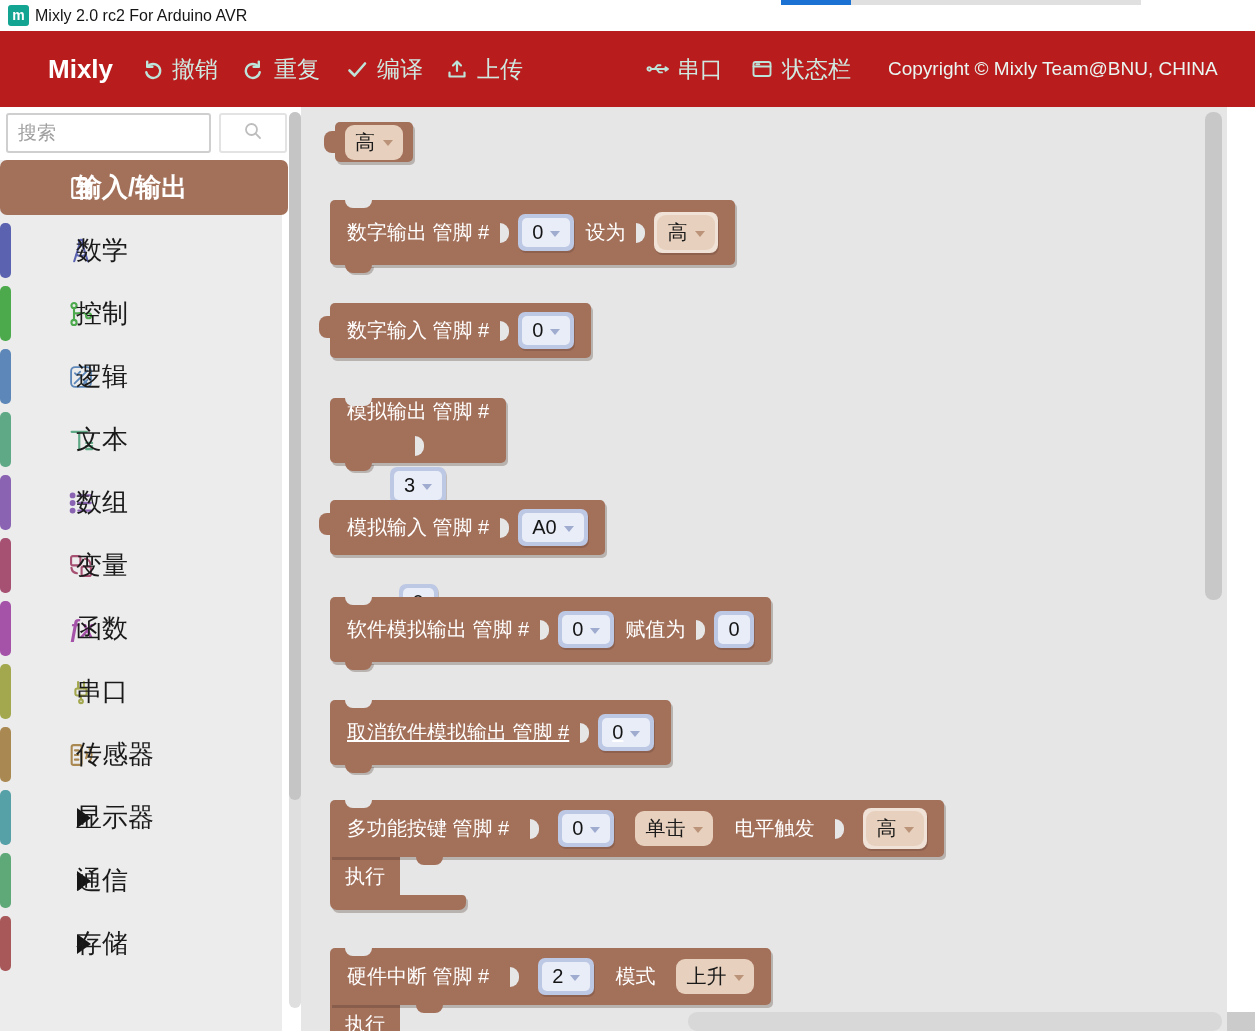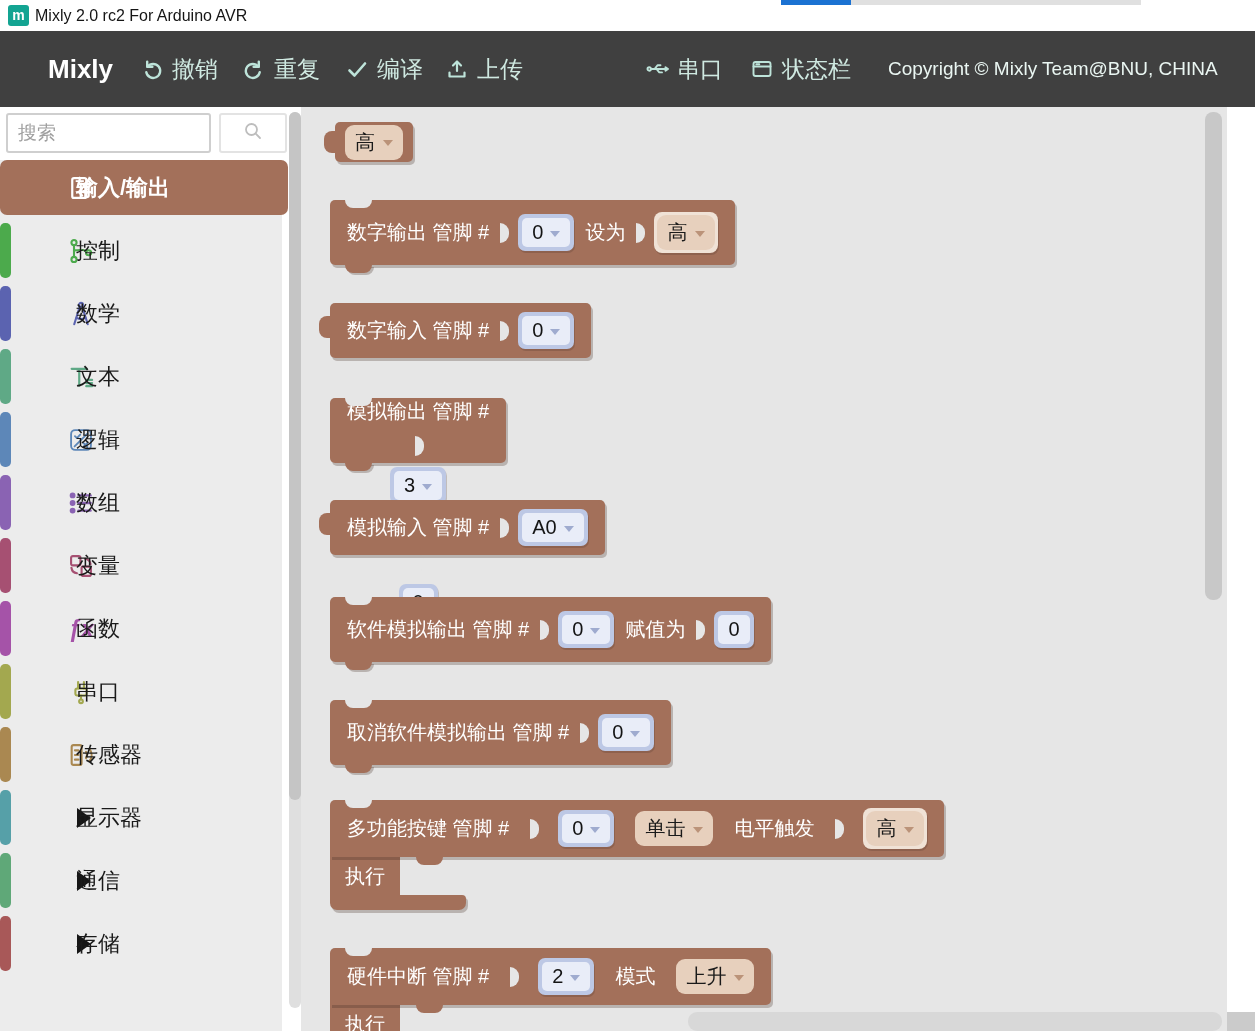--- a/index.html
+++ b/index.html
@@ -32,21 +32,21 @@
   #search-input::placeholder { color:#9E9E9E; }
   #search-btn { position:absolute; left:219px; top:113px; width:68px; height:40px; background:#fff;
     border:2px solid #E3E3E3; border-radius:3px; display:flex; align-items:center; justify-content:center; cursor:pointer; }
   #category-list { position:absolute; left:0; top:160px; width:288px; }
   .cat-row { position:relative; width:288px; height:55px; margin-bottom:8px; cursor:pointer; }
   .cat-row.selected { border-radius:7px; }
   .cat-row.selected .cat-label { color:#fff; font-weight:bold; }
   .cat-bar { position:absolute; left:0; top:0; width:11px; height:55px; border-radius:5px; }
   .cat-icon { position:absolute; left:22px; top:13px; width:30px; height:30px; display:flex;
     align-items:center; justify-content:center;margin-left:44px; }
-  .cat-label { position:absolute; left:76px; top:0; height:55px; line-height:55px; font-size:22px; color:#1A1A1A; white-space:nowrap; }
+  .cat-label { position:absolute; left:76px; top:0; height:55px; line-height:55px; font-size:26px; color:#1A1A1A; white-space:nowrap; }
   .tri-right { width:0; height:0; border-top:10px solid transparent; border-bottom:10px solid transparent;
     border-left:14px solid #161616; margin-left:6px; }
   .fx-glyph { font-size:23px; font-style:italic; font-weight:bold; }
 
   
   #flyout-track { position:absolute; left:289px; top:112px; width:12px; height:896px; background:#DFDFDF; border-radius:6px; }
   #flyout-thumb { position:absolute; left:289px; top:112px; width:12px; height:688px; background:#C5C5C5; border-radius:6px; cursor:pointer; }
 
   
   #workspace { position:absolute; left:301px; top:107px; width:926px; height:924px; background:#E6E6E6; overflow:hidden; }
@@ -99,21 +99,21 @@
 
 <div id="stage">
 
   <div id="titlebar">
     <div id="favicon">m</div>
     <span id="win-title">Mixly 2.0 rc2 For Arduino AVR</span>
     <div id="load-accent" style="background: rgb(27, 114, 210);"></div>
     <div id="load-track" style="background: rgb(224, 224, 224);"></div>
   </div>
 
-  <div id="toolbar" style="background: #404040;">
+  <div id="toolbar" style="background: #b91c1c;">
     <span id="brand">Mixly</span>
     <div id="toolbar-buttons">
         <div class="tb-btn" style="left: 140px;">
           <span class="tb-icon">
             <svg width="24" height="24" viewBox="0 0 24 24" fill="none" stroke="currentColor" stroke-width="2.4" stroke-linecap="round" stroke-linejoin="round">
               <path d="M7.6 9.7a7 7 0 1 1-1.3 5.6"></path>
               <path d="M7.2 4.6v5.2h5.2"></path>
             </svg>
           </span>
           <span class="tb-label">撤销</span>
@@ -188,66 +188,66 @@
             <rect x="4.5" y="3.5" width="12" height="17" rx="1.5"></rect>
             <path d="M10 8.5h11"></path>
             <path d="M18 5.5l3 3-3 3"></path>
             <path d="M20 15.5H10"></path>
             <path d="M13 12.5l-3 3 3 3"></path>
           </svg>
         </span>
         <span class="cat-label">输入/输出</span>
       </div>
       <div class="cat-row">
+        <div class="cat-bar" style="background: rgb(91, 99, 176);"></div>
+        <span class="cat-icon" style="color: rgb(91, 99, 176);">
+          <svg width="28" height="28" viewBox="0 0 24 24" fill="none" stroke="currentColor" stroke-width="1.8" stroke-linecap="round" stroke-linejoin="round">
+            <circle cx="12" cy="4.2" r="1.7"></circle>
+            <path d="M11 5.5 6.2 20.8M13 5.5l4.8 15.3"></path>
+            <path d="M8.2 15.3a7.6 7.6 0 0 0 7.6 0"></path>
+          </svg>
+        </span>
+        <span class="cat-label">数学</span>
+      </div>
+      <div class="cat-row">
         <div class="cat-bar" style="background: rgb(76, 170, 76);"></div>
         <span class="cat-icon" style="color: rgb(76, 170, 76);">
           <svg width="28" height="28" viewBox="0 0 24 24" fill="none" stroke="currentColor" stroke-width="1.8" stroke-linecap="round" stroke-linejoin="round">
             <circle cx="6" cy="4.8" r="2.2"></circle>
             <circle cx="6" cy="19.2" r="2.2"></circle>
             <circle cx="18.5" cy="13.5" r="2.2"></circle>
             <path d="M6 7v10"></path>
             <path d="M6 11.5c7 0 9-1.5 10.3 0.8"></path>
           </svg>
         </span>
         <span class="cat-label">控制</span>
       </div>
       <div class="cat-row">
-        <div class="cat-bar" style="background: rgb(91, 99, 176);"></div>
-        <span class="cat-icon" style="color: rgb(91, 99, 176);">
-          <svg width="28" height="28" viewBox="0 0 24 24" fill="none" stroke="currentColor" stroke-width="1.8" stroke-linecap="round" stroke-linejoin="round">
-            <circle cx="12" cy="4.2" r="1.7"></circle>
-            <path d="M11 5.5 6.2 20.8M13 5.5l4.8 15.3"></path>
-            <path d="M8.2 15.3a7.6 7.6 0 0 0 7.6 0"></path>
-          </svg>
-        </span>
-        <span class="cat-label">数学</span>
-      </div>
-      <div class="cat-row">
-        <div class="cat-bar" style="background: rgb(95, 169, 134);"></div>
-        <span class="cat-icon" style="color: rgb(95, 169, 134);">
-          <svg width="28" height="28" viewBox="0 0 24 24" fill="none" stroke="currentColor" stroke-width="1.9" stroke-linecap="round" stroke-linejoin="round">
-            <path d="M4 5h13M10.5 5v14.5"></path>
-            <path d="M16.5 14.5h5M16.5 17.2h5M16.5 19.9h5"></path>
-          </svg>
-        </span>
-        <span class="cat-label">文本</span>
-      </div>
-      <div class="cat-row">
         <div class="cat-bar" style="background: rgb(93, 135, 184);"></div>
         <span class="cat-icon" style="color: rgb(93, 135, 184);">
           <svg width="28" height="28" viewBox="0 0 24 24" fill="none" stroke="currentColor" stroke-width="1.6" stroke-linecap="round" stroke-linejoin="round">
             <rect x="3.5" y="3.5" width="17" height="17" rx="3.5"></rect>
             <path d="M17.5 6.5 6.5 17.5"></path>
             <path d="M6.8 8.7l1.7 1.7 2.8-3"></path>
             <path d="M14 14.5l3.5 3.5M17.5 14.5 14 18"></path>
           </svg>
         </span>
         <span class="cat-label">逻辑</span>
       </div>
       <div class="cat-row">
+        <div class="cat-bar" style="background: rgb(95, 169, 134);"></div>
+        <span class="cat-icon" style="color: rgb(95, 169, 134);">
+          <svg width="28" height="28" viewBox="0 0 24 24" fill="none" stroke="currentColor" stroke-width="1.9" stroke-linecap="round" stroke-linejoin="round">
+            <path d="M4 5h13M10.5 5v14.5"></path>
+            <path d="M16.5 14.5h5M16.5 17.2h5M16.5 19.9h5"></path>
+          </svg>
+        </span>
+        <span class="cat-label">文本</span>
+      </div>
+      <div class="cat-row">
         <div class="cat-bar" style="background: rgb(138, 99, 179);"></div>
         <span class="cat-icon" style="color: rgb(138, 99, 179);">
           <svg width="28" height="28" viewBox="0 0 24 24" fill="none" stroke="currentColor" stroke-width="2" stroke-linecap="round" stroke-linejoin="round">
             <circle cx="4.8" cy="5.5" r="1.5" fill="currentColor"></circle>
             <circle cx="4.8" cy="12" r="1.5" fill="currentColor"></circle>
             <circle cx="4.8" cy="18.5" r="1.5" fill="currentColor"></circle>
             <path d="M9.8 5.5h10.5M9.8 12h10.5M9.8 18.5h10.5"></path>
           </svg>
         </span>
         <span class="cat-label">数组</span>
@@ -394,21 +394,21 @@
             </div>
           </div>
           <span class="b-text">赋值为</span>
           <span class="cut"></span>
           <div class="numblk">
             <div class="numfield">
               <span>0</span>
             </div>
           </div>
         </div>
-        <div class="blk stmt" style="top: 593px;">
+        <div class="blk stmt" style="top: 593px; text-decoration: underline;">
           <span class="b-text">取消软件模拟输出 管脚 #</span>
           <span class="cut"></span>
           <div class="numblk">
             <div class="numfield">
               <span>0</span>
               <span class="tri"></span>
             </div>
           </div>
         </div>
         <div class="cblk" style="top: 693px;">

